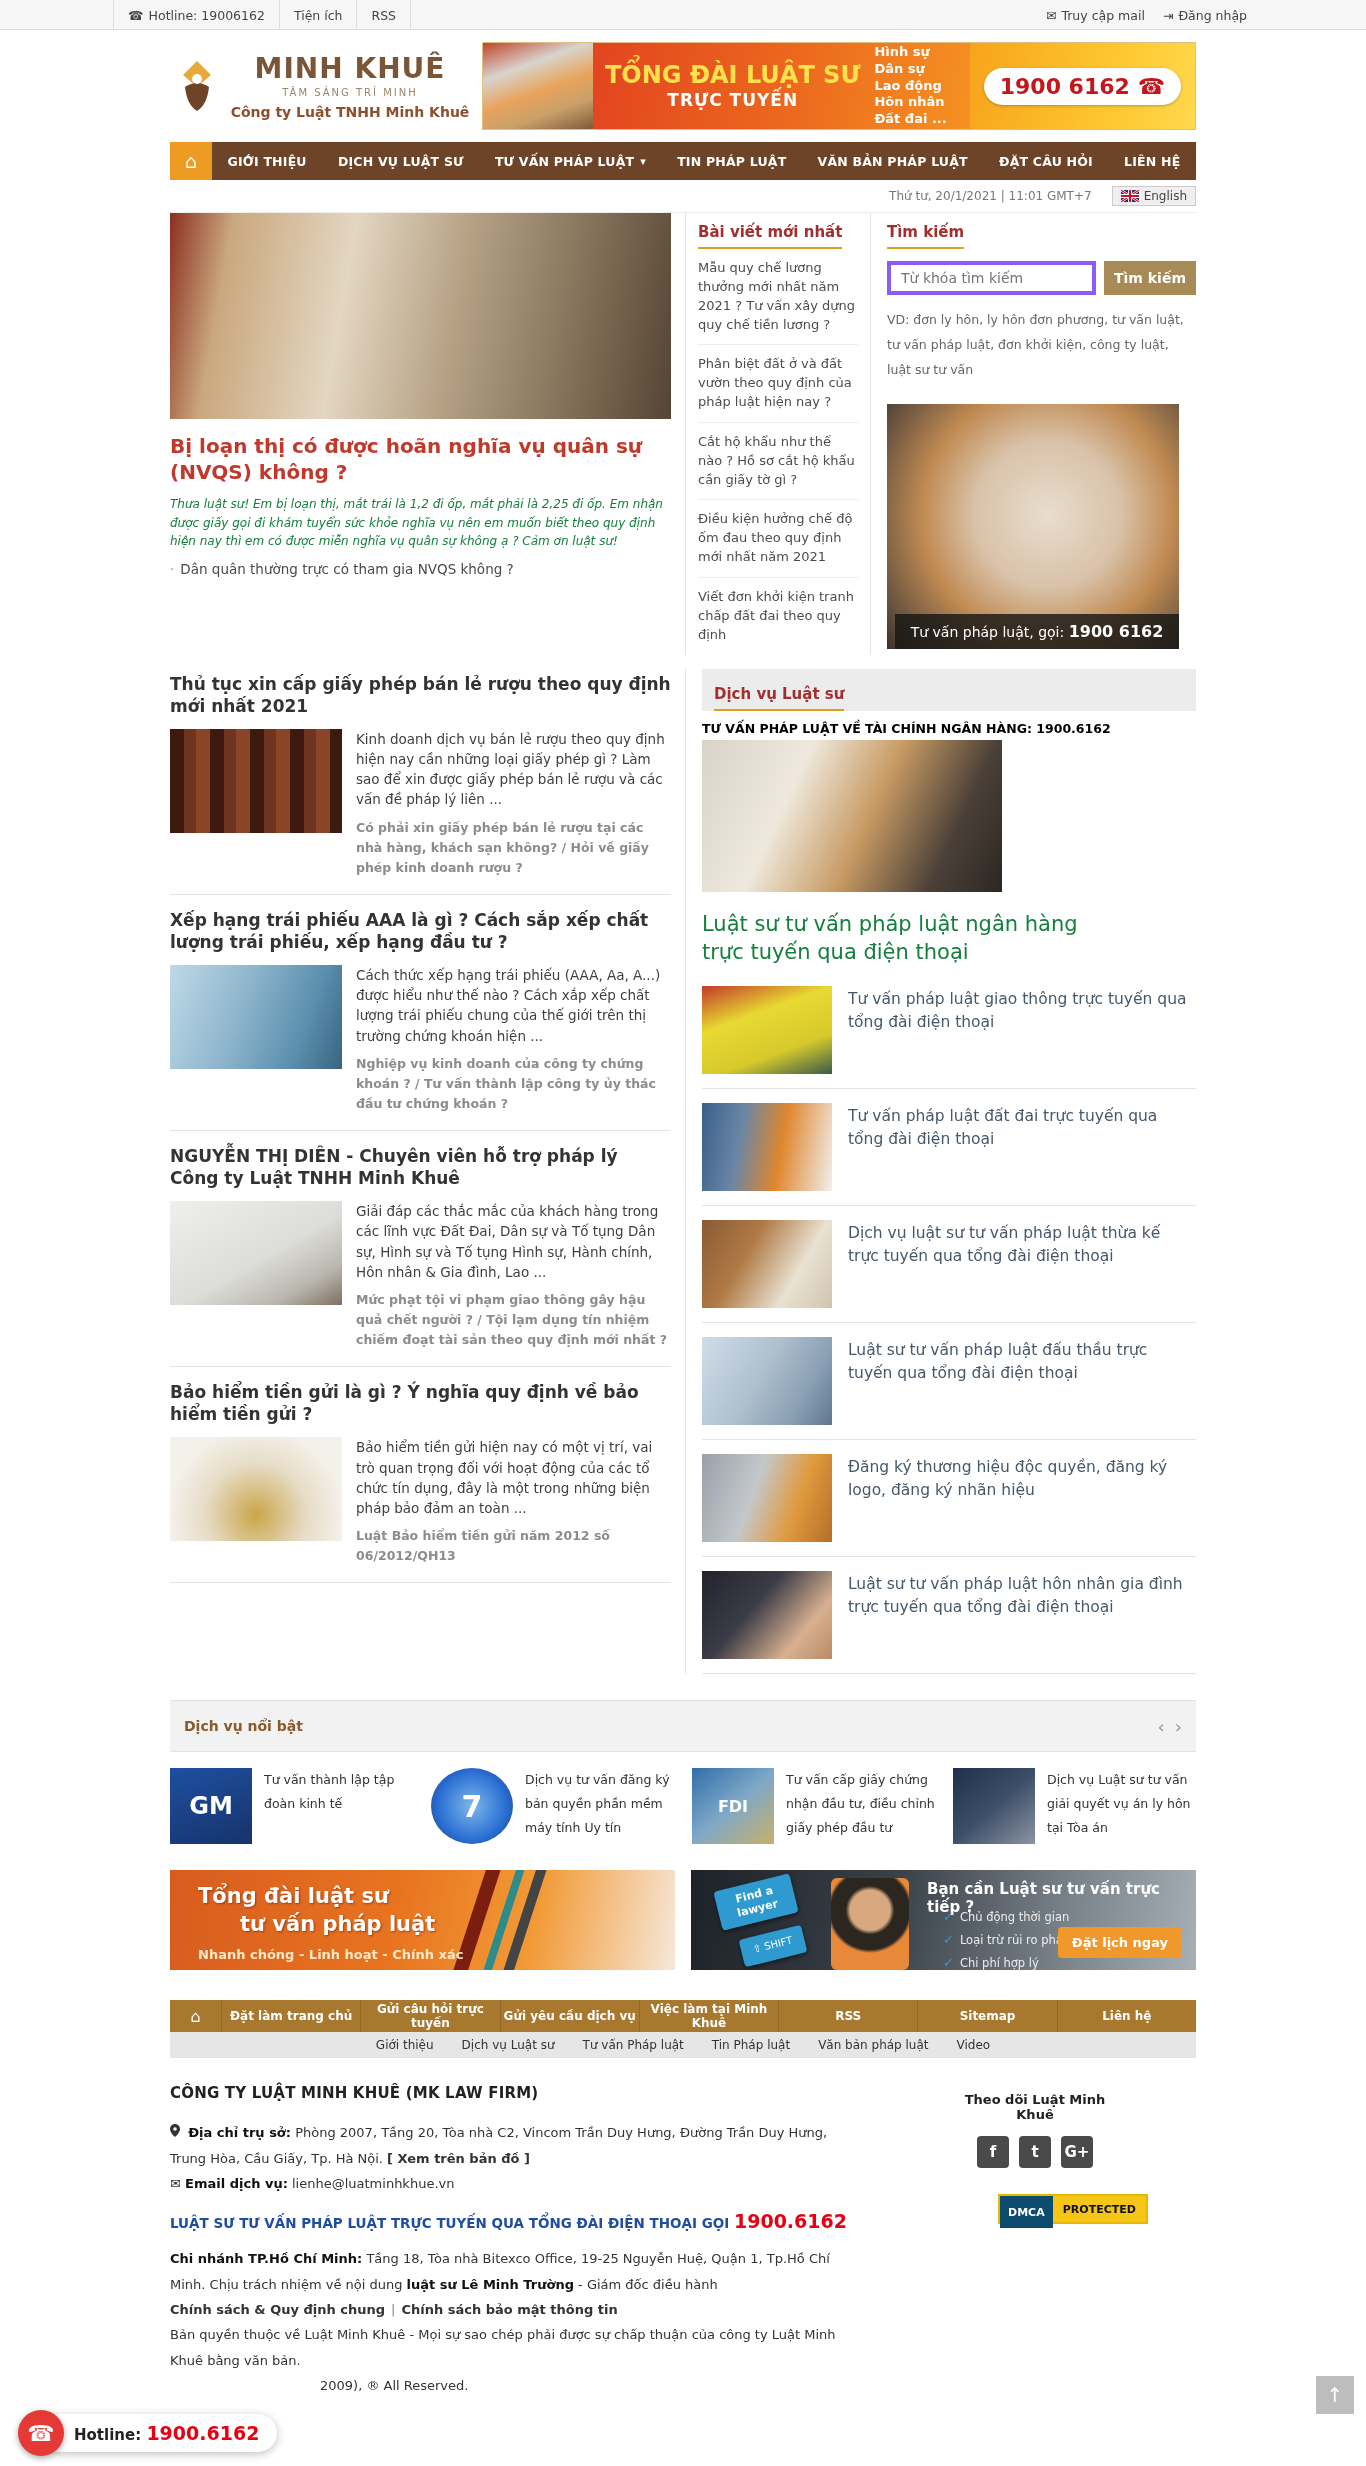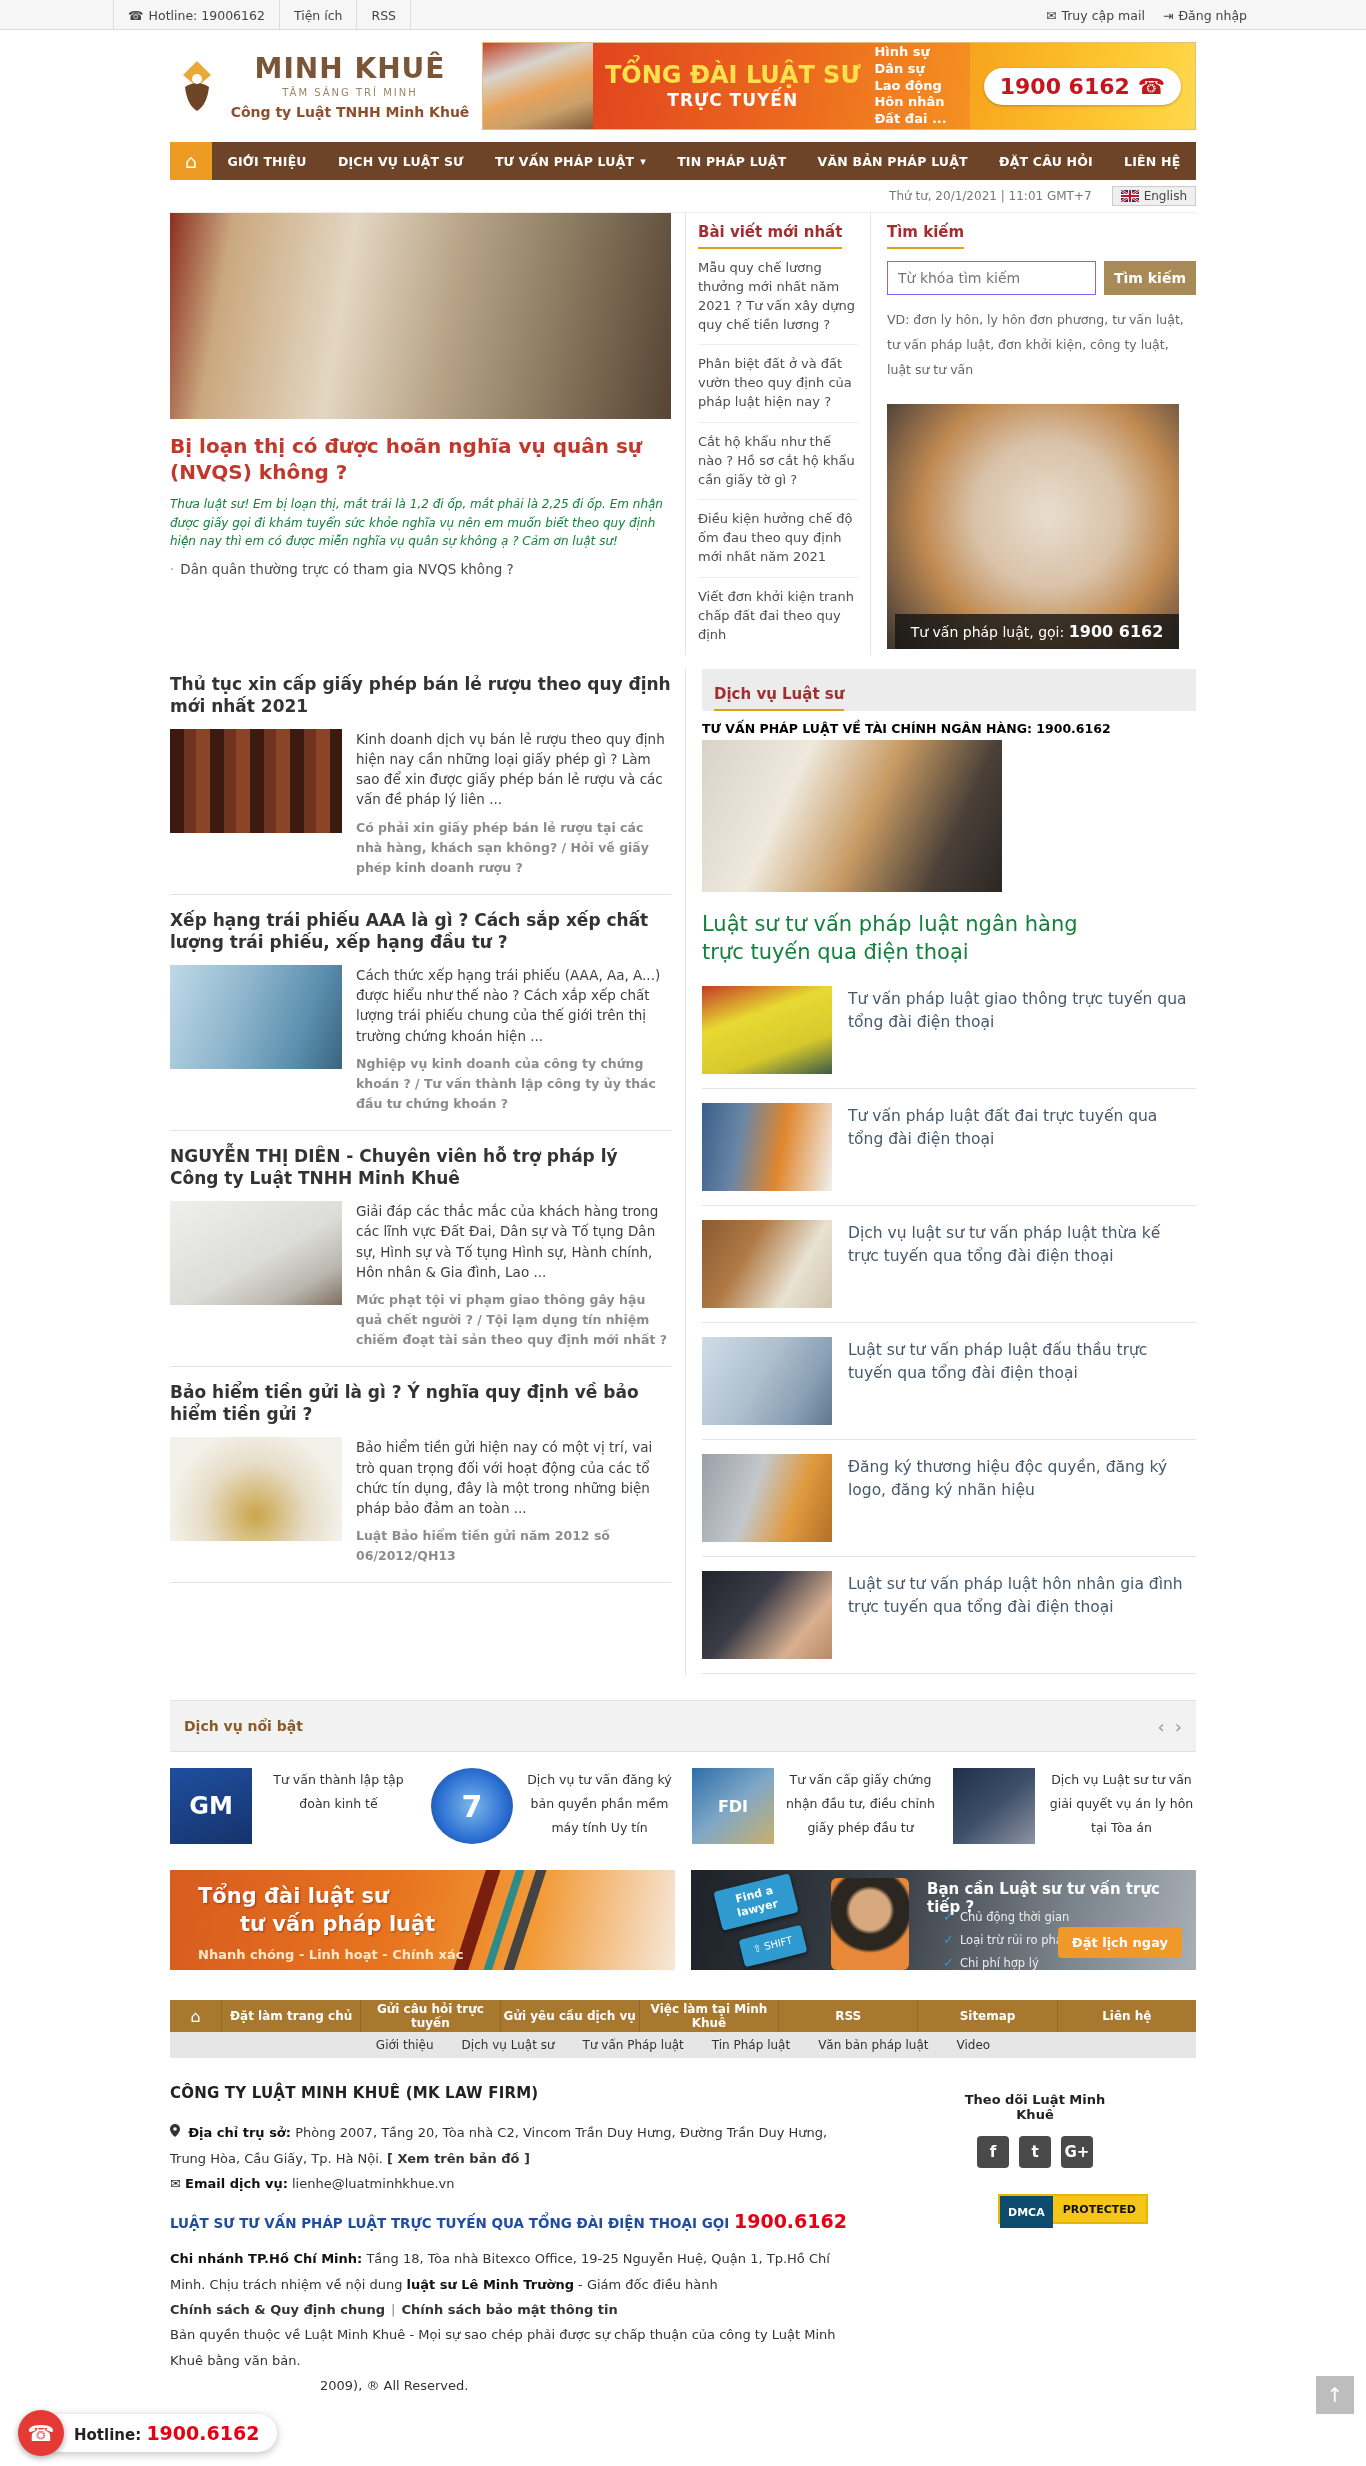--- a/index.html
+++ b/index.html
@@ -55,21 +55,21 @@
   .feat-rel { margin-top:10px; font-size:13.5px; color:#4a4a4a; }
   .feat-rel .dot { color:#999; margin-right:6px; }
 
   .col-latest { width:186px; border-left:1px solid #e4e4e4; border-right:1px solid #e4e4e4; padding:0 12px; }
   .sec-head { font-size:15px; font-weight:bold; color:#a12f2f; padding:10px 0 6px; border-bottom:2px solid #d9a21b; display:inline-block; }
   .latest-item { font-size:13px; color:#4d4d4d; line-height:1.45; padding:10px 0; border-bottom:1px solid #eee; cursor:pointer; }
   .latest-item:last-child { border-bottom:none; }
 
   .col-search { width:325px; padding-left:16px; }
   .search-row { display:flex; gap:8px; margin-top:12px; }
-  .search-input { flex:1; height:34px; border:1px solid #8b5cf6; padding:0 10px; font-size:14px; color:#555; font-family:inherit; }
+  .search-input { flex:1; height:34px; border:4px solid #8b5cf6; padding:0 10px; font-size:14px; color:#555; font-family:inherit; }
   .search-btn { width:92px; height:34px; background:#a88a56; color:#fff; border:none; font-size:14px; font-weight:bold; cursor:pointer; font-family:inherit; }
   .search-hint { margin-top:12px; font-size:12.5px; color:#666; line-height:2; }
   .cc-photo { margin-top:22px; width:292px; height:245px; position:relative; cursor:pointer; background:
       radial-gradient(circle at 55% 45%, #e9ddcf 0%, #d9c2a8 35%, #c08a52 60%, #6b5440 85%, #3a322b 100%); }
   .cc-caption { position:absolute; left:8px; right:0; bottom:0; background:rgba(20,20,20,.8); color:#fff; font-size:14px; text-align:center; padding:8px 0; }
   .cc-caption b { font-size:16px; }
 
   
   .sec-main { display:flex; margin-top:14px; }
   .col-articles { width:515px; padding-right:14px; }
@@ -110,21 +110,21 @@
   .fs-arrows { display:flex; gap:10px; color:#999; font-size:18px; }
   .fs-arrows span { cursor:pointer; }
   .fs-row { display:flex; gap:18px; padding:16px 0 10px; }
   .fs-item { display:flex; gap:12px; width:243px; }
   .fs-thumb { width:82px; height:76px; flex:none; display:flex; align-items:center; justify-content:center;
               color:#fff; font-weight:bold; cursor:pointer; }
   .fs-gm { background:linear-gradient(160deg,#1f4fa0,#16336b); font-size:24px; }
   .fs-w7 { background:radial-gradient(circle,#7db8e8 0%,#2b6fd4 60%,#123a7a 100%); border-radius:50%; font-size:30px; }
   .fs-fdi { background:linear-gradient(140deg,#2f6ea8 0%,#7fa8c8 50%,#c8b06a 100%); font-size:16px; }
   .fs-ly { background:linear-gradient(140deg,#20304a 0%,#3c4e68 50%,#8c94a2 100%); }
-  .fs-text { font-size:12.5px; color:#333; line-height:1.9; cursor:pointer;text-align:center; }
+  .fs-text { font-size:12.5px; color:#333; line-height:1.9; cursor:pointer; }
 
   
   .promo-row { display:flex; gap:16px; margin-top:16px; }
   .promo { width:505px; height:100px; position:relative; overflow:hidden; cursor:pointer; }
   .promo-left { background:linear-gradient(100deg,#d75c1f 0%,#e8741f 45%,#f29b38 72%,#f6e8da 100%); }
   .promo-left .stripe { position:absolute; top:-10px; bottom:-10px; width:14px; background:#7a1f10; transform:rotate(18deg); }
   .promo-left .s1 { left:300px; } .promo-left .s2 { left:330px; width:8px; background:#2e8b8b; } .promo-left .s3 { left:350px; width:10px; background:#444; }
   .pl-t1 { position:absolute; left:28px; top:14px; font-size:21px; font-weight:bold; color:#fff; text-shadow:1px 1px 2px rgba(120,30,0,.6); }
   .pl-t2 { position:absolute; left:70px; top:42px; font-size:21px; font-weight:bold; color:#fff; text-shadow:1px 1px 2px rgba(120,30,0,.6); }
   .pl-t3 { position:absolute; left:28px; bottom:8px; font-size:13px; font-weight:bold; color:#ffe9c8; }

